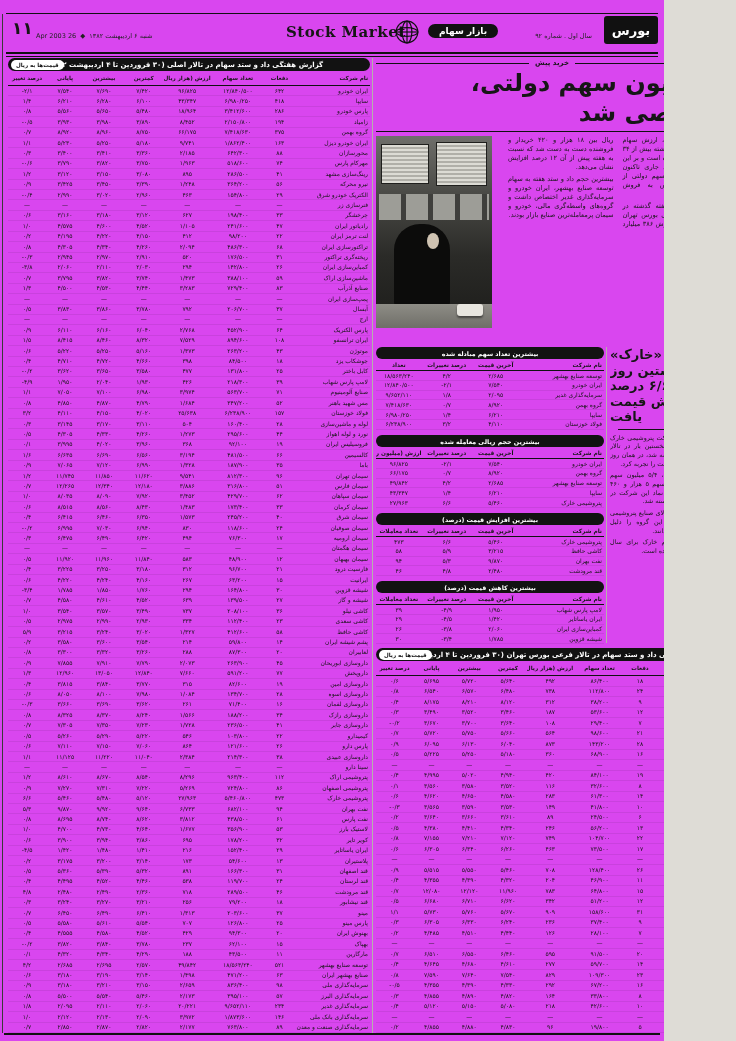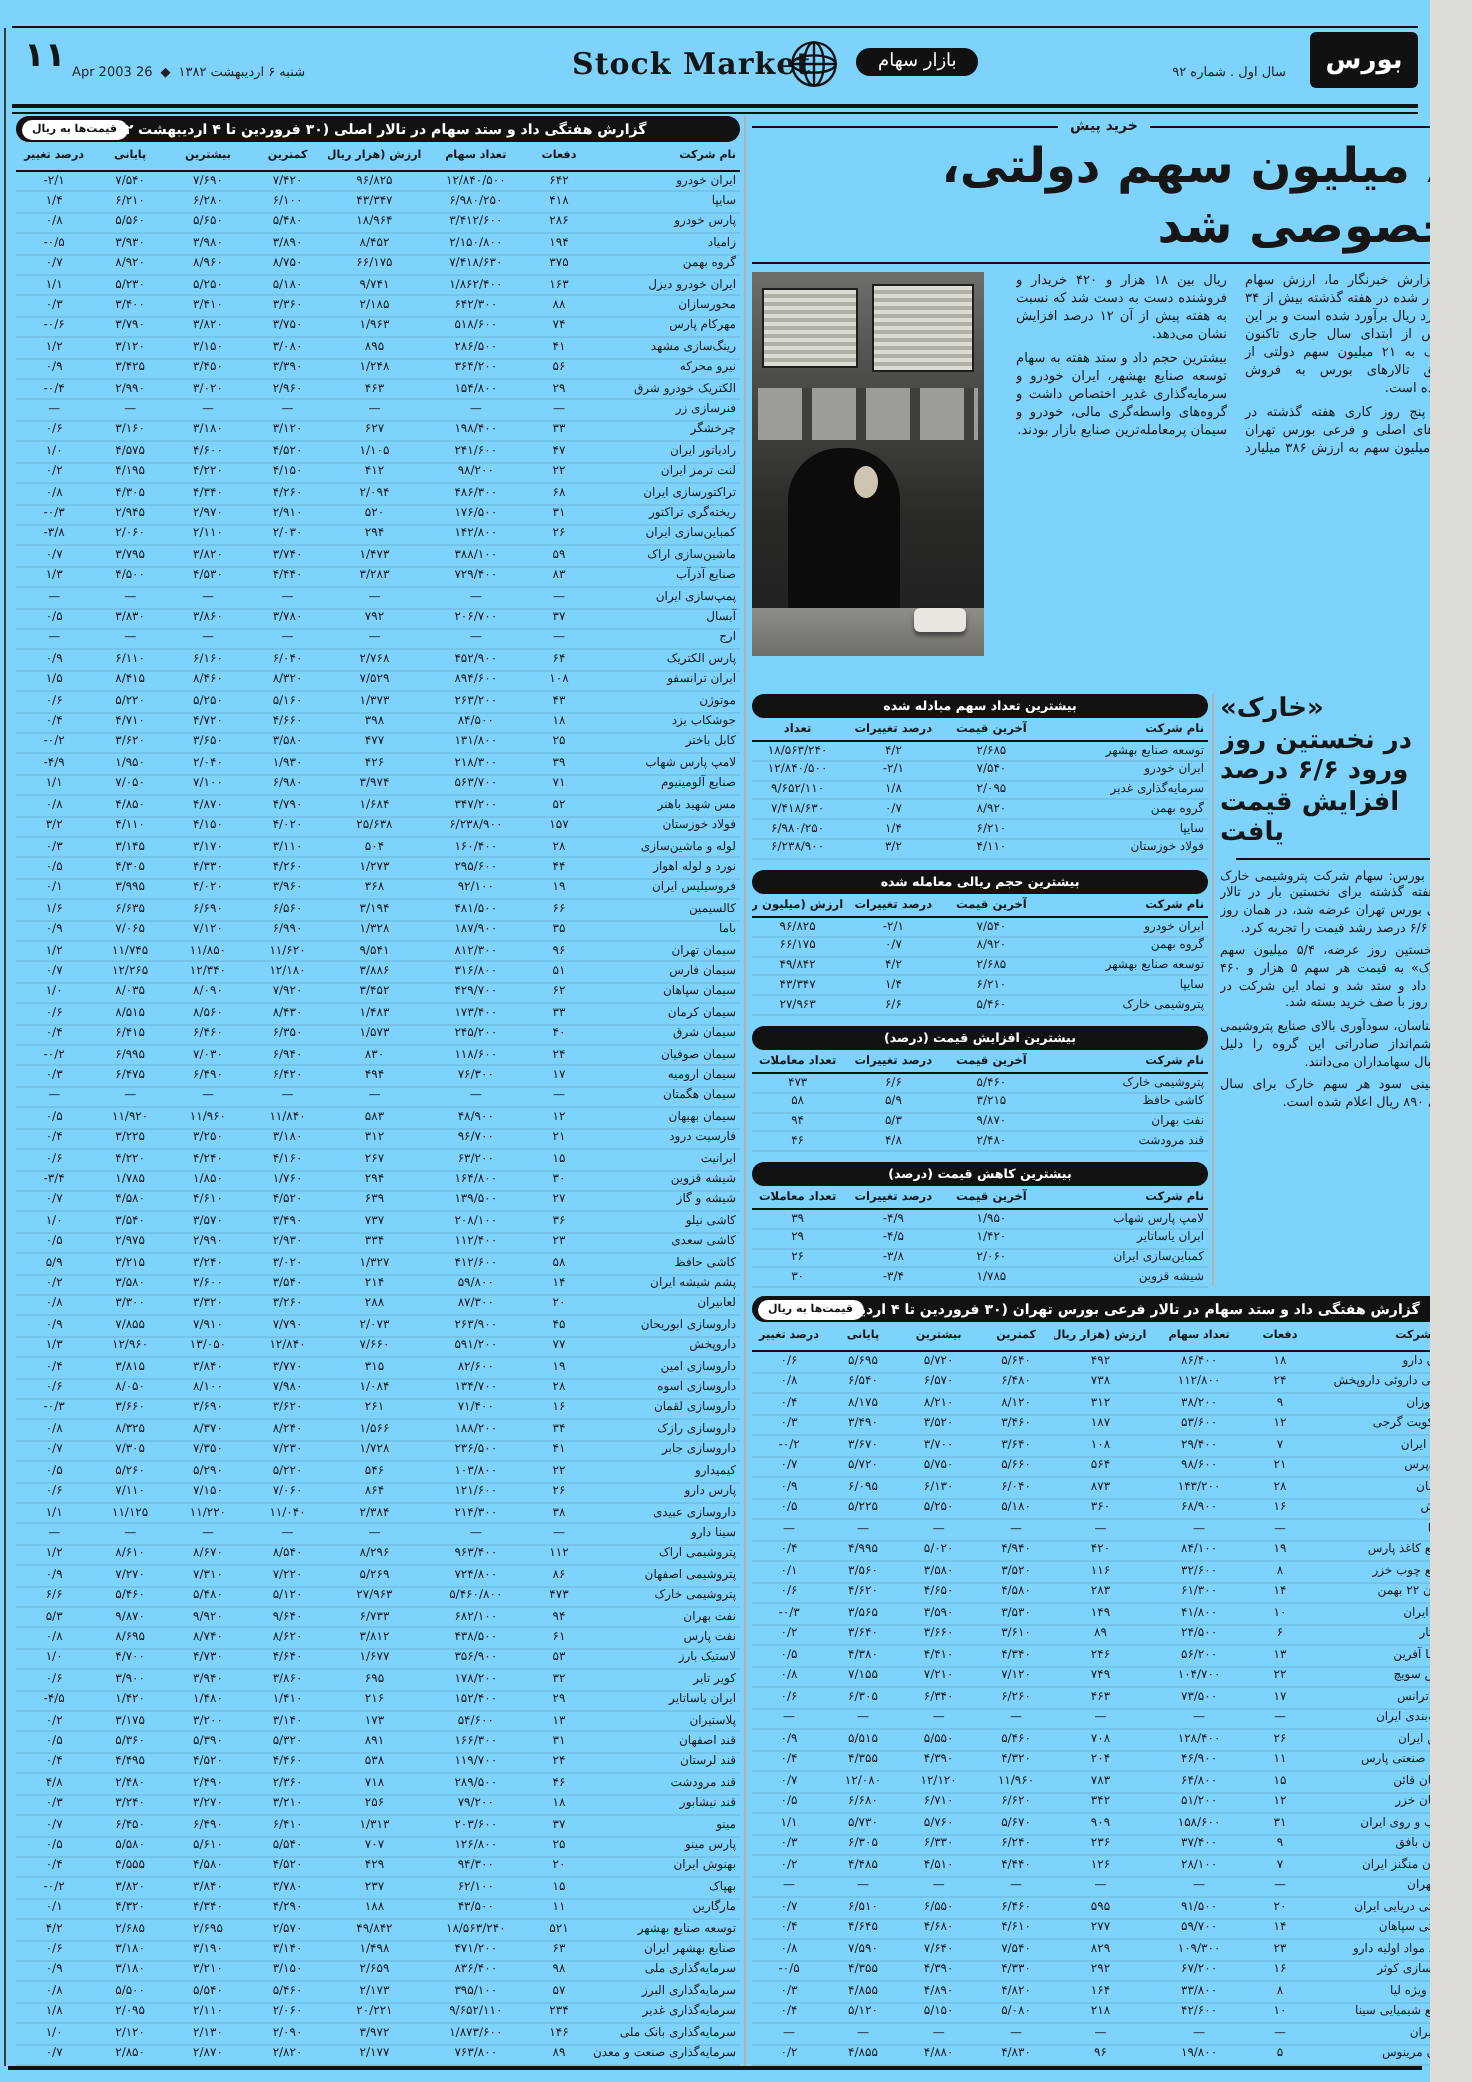--- a/index.html
+++ b/index.html
@@ -1,38 +1,38 @@
 <!DOCTYPE html>
 <html lang="fa"><head>
 <meta charset="utf-8">
 <style>
   *{margin:0;padding:0;box-sizing:border-box}
   html,body{width:736px;height:1041px}
   body{background:#dedcd6;font-family:"DejaVu Sans",sans-serif;color:#161616}
-  .page{position:relative;width:715px;height:1041px;background:#7dd3fc;overflow:hidden}
+  .page{position:relative;width:664px;height:1041px;background:#d946ef;overflow:hidden}
 
   
   .rule{position:absolute;border-top:1px solid #111}
   .top-rule{left:6px;right:6px;top:13px;border-top-width:1.5px}
   .hdr-rule1{left:6px;right:6px;top:52px;border-top-width:2px}
   .hdr-rule2{left:6px;right:6px;top:55.5px;border-top-width:0.75px}
   .bottom-rule{left:4px;right:4px;top:1033px;border-top-width:2.5px}
   .left-edge{position:absolute;left:2px;top:14px;height:1019px;border-left:1px solid #3a3a38}
   .vdiv{position:absolute;border-left:0.5px solid #b5b2ab}
   .vdiv-main{left:372px;top:58px;height:975px}
   .vdiv-mini{left:606px;top:347px;height:296px}
 
   
   .masthead{position:absolute;left:6px;right:6px;top:16px;height:36px}
   .pgnum{position:absolute;left:6px;top:2px;font-size:17px;font-weight:bold}
   .dateline{position:absolute;left:30px;top:16px;font-size:6.5px;direction:rtl;display:flex;gap:4px;align-items:center;color:#222}
   .section-en{position:absolute;left:280px;top:7px;font-family:"DejaVu Serif",serif;font-weight:bold;font-size:15px;letter-spacing:.5px}
   .globe{position:absolute;left:388px;top:3px;width:26px;height:26px}
   .globe svg{width:100%;height:100%}
-  .section-fa{position:absolute;left:422px;top:8px;background:#111;color:#fff;font-size:9px;font-weight:normal;padding:2px 11px;border-radius:9px;direction:rtl}
+  .section-fa{position:absolute;left:422px;top:8px;background:#111;color:#fff;font-size:9px;font-weight:bold;padding:2px 11px;border-radius:9px;direction:rtl}
   .issue{position:absolute;right:66px;top:16px;font-size:6.5px;direction:rtl;color:#222}
   .brand{position:absolute;right:0;top:0;width:54px;height:28px;background:#111;color:#fff;border-radius:3px;display:flex;align-items:center;justify-content:center;font-size:13px;font-weight:bold;direction:rtl}
 
   
   .dtable{position:absolute;direction:rtl;overflow:hidden}
   .tbar{position:relative;height:13px;background:#121212;color:#fff;font-size:7px;font-weight:bold;display:flex;align-items:center;justify-content:center;border-radius:7px;white-space:nowrap}
   .price-pill{position:absolute;left:3px;top:1.5px;height:10px;line-height:10px;background:#fff;color:#111;border-radius:5px;padding:0 5px;font-size:5.5px;font-weight:bold}
   .tgrid{width:100%}
   .trow{display:grid;align-items:center}
   .cols8 .trow{grid-template-columns:21% 8% 15% 13% 11% 11% 10.5% 10.5%}

